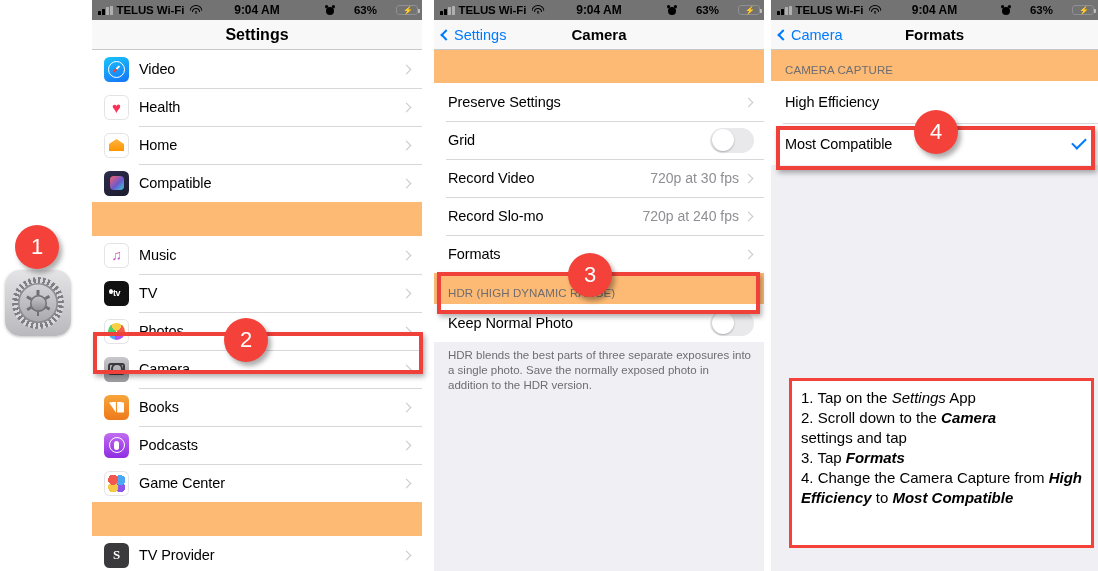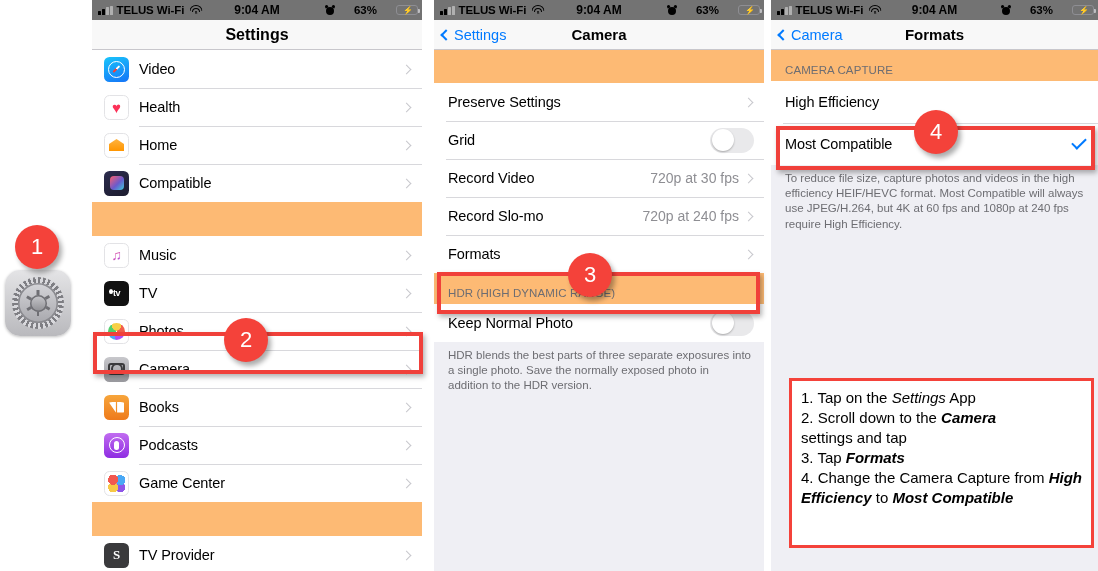--- a/index.html
+++ b/index.html
@@ -519,21 +519,20 @@
     <div class="group">
       <div class="row noicon" style="padding-left:14px;height:42px">
         <span class="label">High Efficiency</span>
       </div>
       <div class="row noicon" style="padding-left:14px;height:42px">
         <span class="label">Most Compatible</span>
         <span class="check"></span>
       </div>
     </div>
 
-    <div class="footer-note">To reduce file size, capture photos and videos in the high efficiency HEIF/HEVC format. Most Compatible will always use JPEG/H.264, but 4K at 60 fps and 1080p at 240 fps require High Efficiency.</div>
   </div>
 </div>
 
 <div id="home-settings-icon">
   <div class="gear">
       <span class="spoke" style="left: calc(50% - 1.25px); top: 50%; transform: rotate(0deg);"></span>
       <span class="spoke" style="left: calc(50% - 1.25px); top: 50%; transform: rotate(60deg);"></span>
       <span class="spoke" style="left: calc(50% - 1.25px); top: 50%; transform: rotate(120deg);"></span>
       <span class="spoke" style="left: calc(50% - 1.25px); top: 50%; transform: rotate(180deg);"></span>
       <span class="spoke" style="left: calc(50% - 1.25px); top: 50%; transform: rotate(240deg);"></span>

